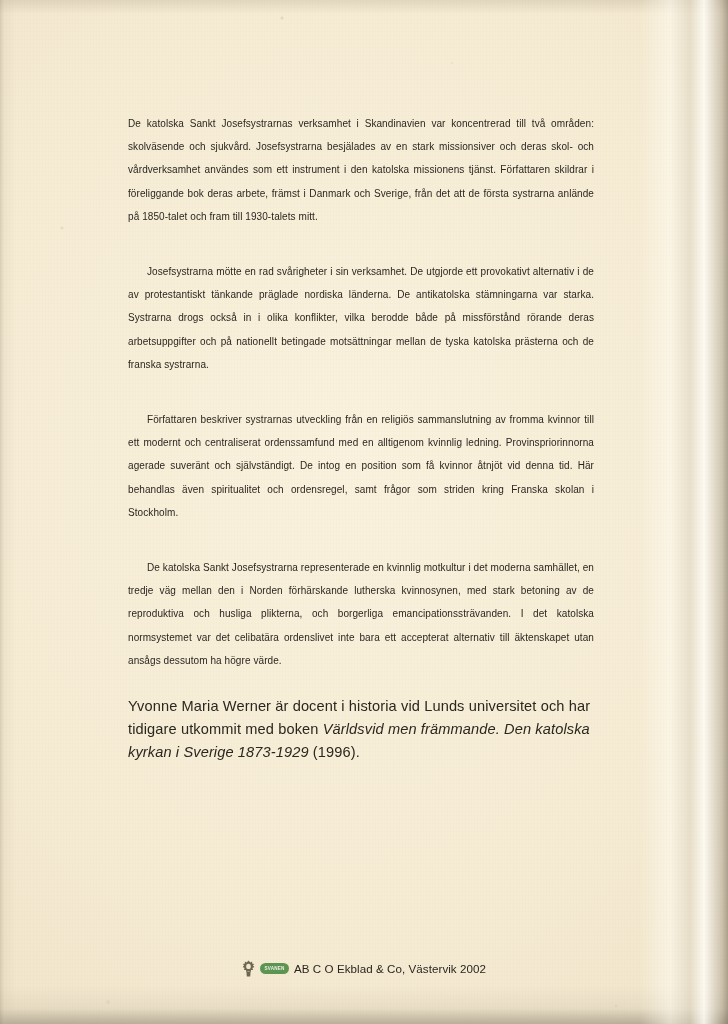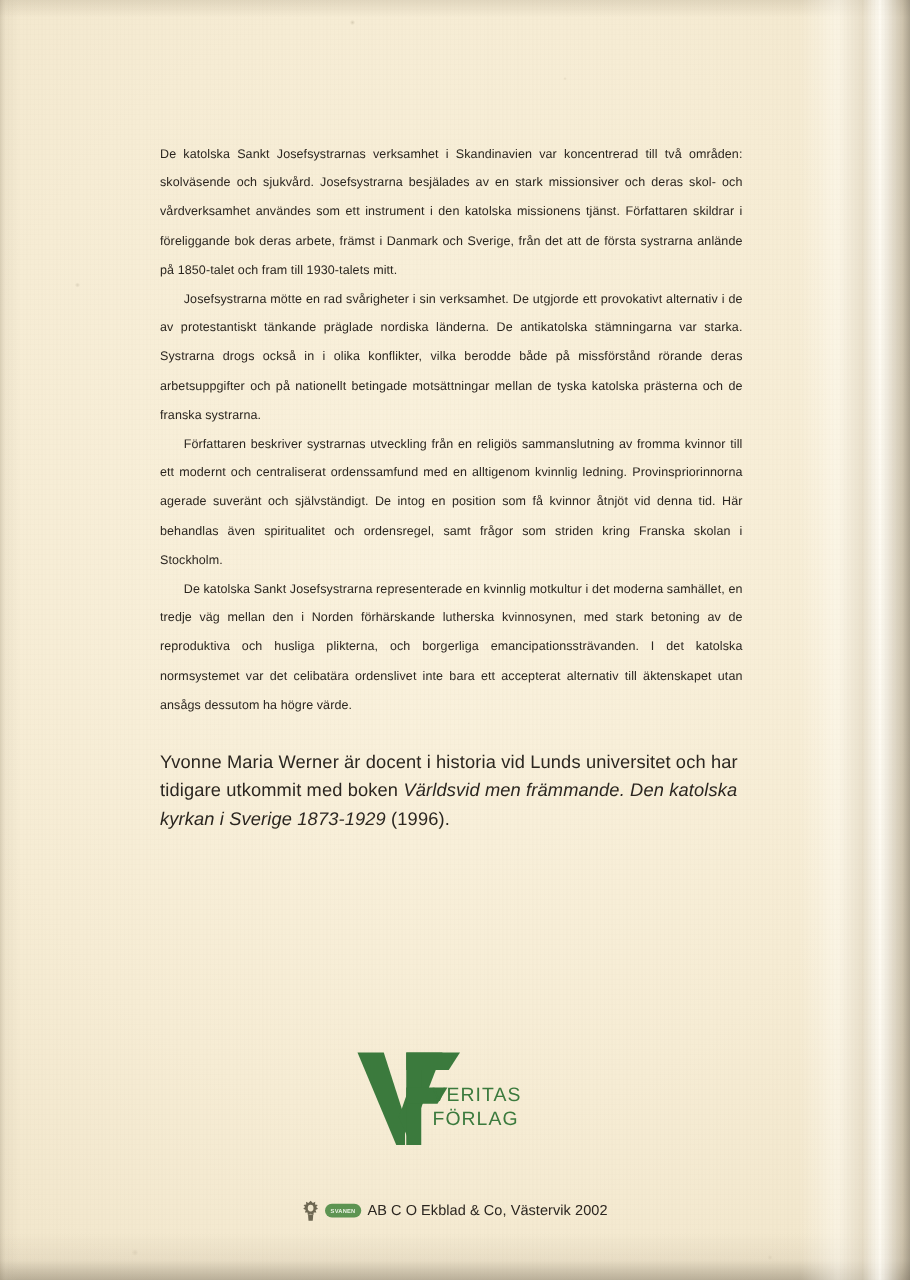--- a/index.html
+++ b/index.html
@@ -82,20 +82,21 @@
     font-size: 10px;
     line-height: 23.2px;
     text-align: justify;
     text-justify: inter-word;
     margin: 0;
     letter-spacing: 0.008em;
     -webkit-font-smoothing: antialiased;
   }
   .blurb + .blurb {
     text-indent: 19px;
+    margin-top: 32px;
   }
   .blurb:last-of-type {
     text-align: left;
   }
 
   .bio {
     color: #2b2620;
     font-size: 14.6px;
     line-height: 23.2px;
     text-align: left;
@@ -187,39 +188,20 @@
 
     <p class="blurb">De katolska Sankt Josefsystrarnas verksamhet i Skandinavien var koncentrerad till två områden: skolväsende och sjukvård. Josefsystrarna besjälades av en stark missionsiver och deras skol- och vårdverksamhet användes som ett instrument i den katolska missionens tjänst. Författaren skildrar i föreliggande bok deras arbete, främst i Danmark och Sverige, från det att de första systrarna anlände på 1850-talet och fram till 1930-talets mitt.</p>
     <p class="blurb">Josefsystrarna mötte en rad svårigheter i sin verksamhet. De utgjorde ett provokativt alternativ i de av protestantiskt tänkande präglade nordiska länderna. De antikatolska stämningarna var starka. Systrarna drogs också in i olika konflikter, vilka berodde både på missförstånd rörande deras arbetsuppgifter och på nationellt betingade motsättningar mellan de tyska katolska prästerna och de franska systrarna.</p>
     <p class="blurb">Författaren beskriver systrarnas utveckling från en religiös sammanslutning av fromma kvinnor till ett modernt och centraliserat ordenssamfund med en alltigenom kvinnlig ledning. Provinspriorinnorna agerade suveränt och självständigt. De intog en position som få kvinnor åtnjöt vid denna tid. Här behandlas även spiritualitet och ordensregel, samt frågor som striden kring Franska skolan i Stockholm.</p>
     <p class="blurb">De katolska Sankt Josefsystrarna representerade en kvinnlig motkultur i det moderna samhället, en tredje väg mellan den i Norden förhärskande lutherska kvinnosynen, med stark betoning av de reproduktiva och husliga plikterna, och borgerliga emancipationssträvanden. I det katolska normsystemet var det celibatära ordenslivet inte bara ett accepterat alternativ till äktenskapet utan ansågs dessutom ha högre värde.</p>
 
     <p class="bio"><span>Yvonne Maria Werner är docent i historia vid Lunds universitet och har tidigare utkommit med boken </span><em>Världsvid men främmande. Den katolska kyrkan i Sverige 1873-1929</em><span> (1996).</span></p>
 
   </div>
 
-  <div class="logo-block">
-    <div class="logo-inner">
-      <svg class="logo-mark" width="100" height="78" viewBox="0 0 100 78" aria-hidden="true">
-
-        <path d="M2 4 L23 4 L40 57 L40 78 L33 78 L2 4 Z" fill="#3b7a3d"></path>
-        <path d="M53 4 L70 4 L43 74 L35 56 Z" fill="#3b7a3d"></path>
-
-        <path d="M41 4 L53 4 L53 78 L41 78 Z" fill="#3b7a3d"></path>
-
-        <path d="M41 4 L84 4 L75 18 L41 18 Z" fill="#3b7a3d"></path>
-
-        <path d="M41 32 L74 32 L66 45 L41 45 Z" fill="#3b7a3d"></path>
-      </svg>
-      <div class="logo-words">
-        <div>VERITAS</div>
-        <div>FÖRLAG</div>
-      </div>
-    </div>
-  </div>
 
   <div class="printer-line">
     <svg class="crest-icon" viewBox="0 0 13 17" aria-hidden="true">
       <path d="M6.5 0.6 L8.3 2.4 L10.2 1.4 L10.0 3.6 L12.2 3.9 L10.9 5.6 L12.4 7.0 L10.4 7.9 L11.1 10.0 L9.0 9.9 L8.7 12.0 L6.5 11.0 L4.3 12.0 L4.0 9.9 L1.9 10.0 L2.6 7.9 L0.6 7.0 L2.1 5.6 L0.8 3.9 L3.0 3.6 L2.8 1.4 L4.7 2.4 Z" fill="#6d6752"></path>
       <path d="M4.4 11.6 L8.6 11.6 L8.2 16.6 L4.8 16.6 Z" fill="#6d6752"></path>
       <ellipse cx="6.5" cy="6.4" rx="2.3" ry="2.7" fill="#efe6cc"></ellipse>
     </svg>
     <span class="eco-badge">SVANEN</span>
     <span class="printer-text">AB C O Ekblad &amp; Co, Västervik 2002</span>
   </div>

